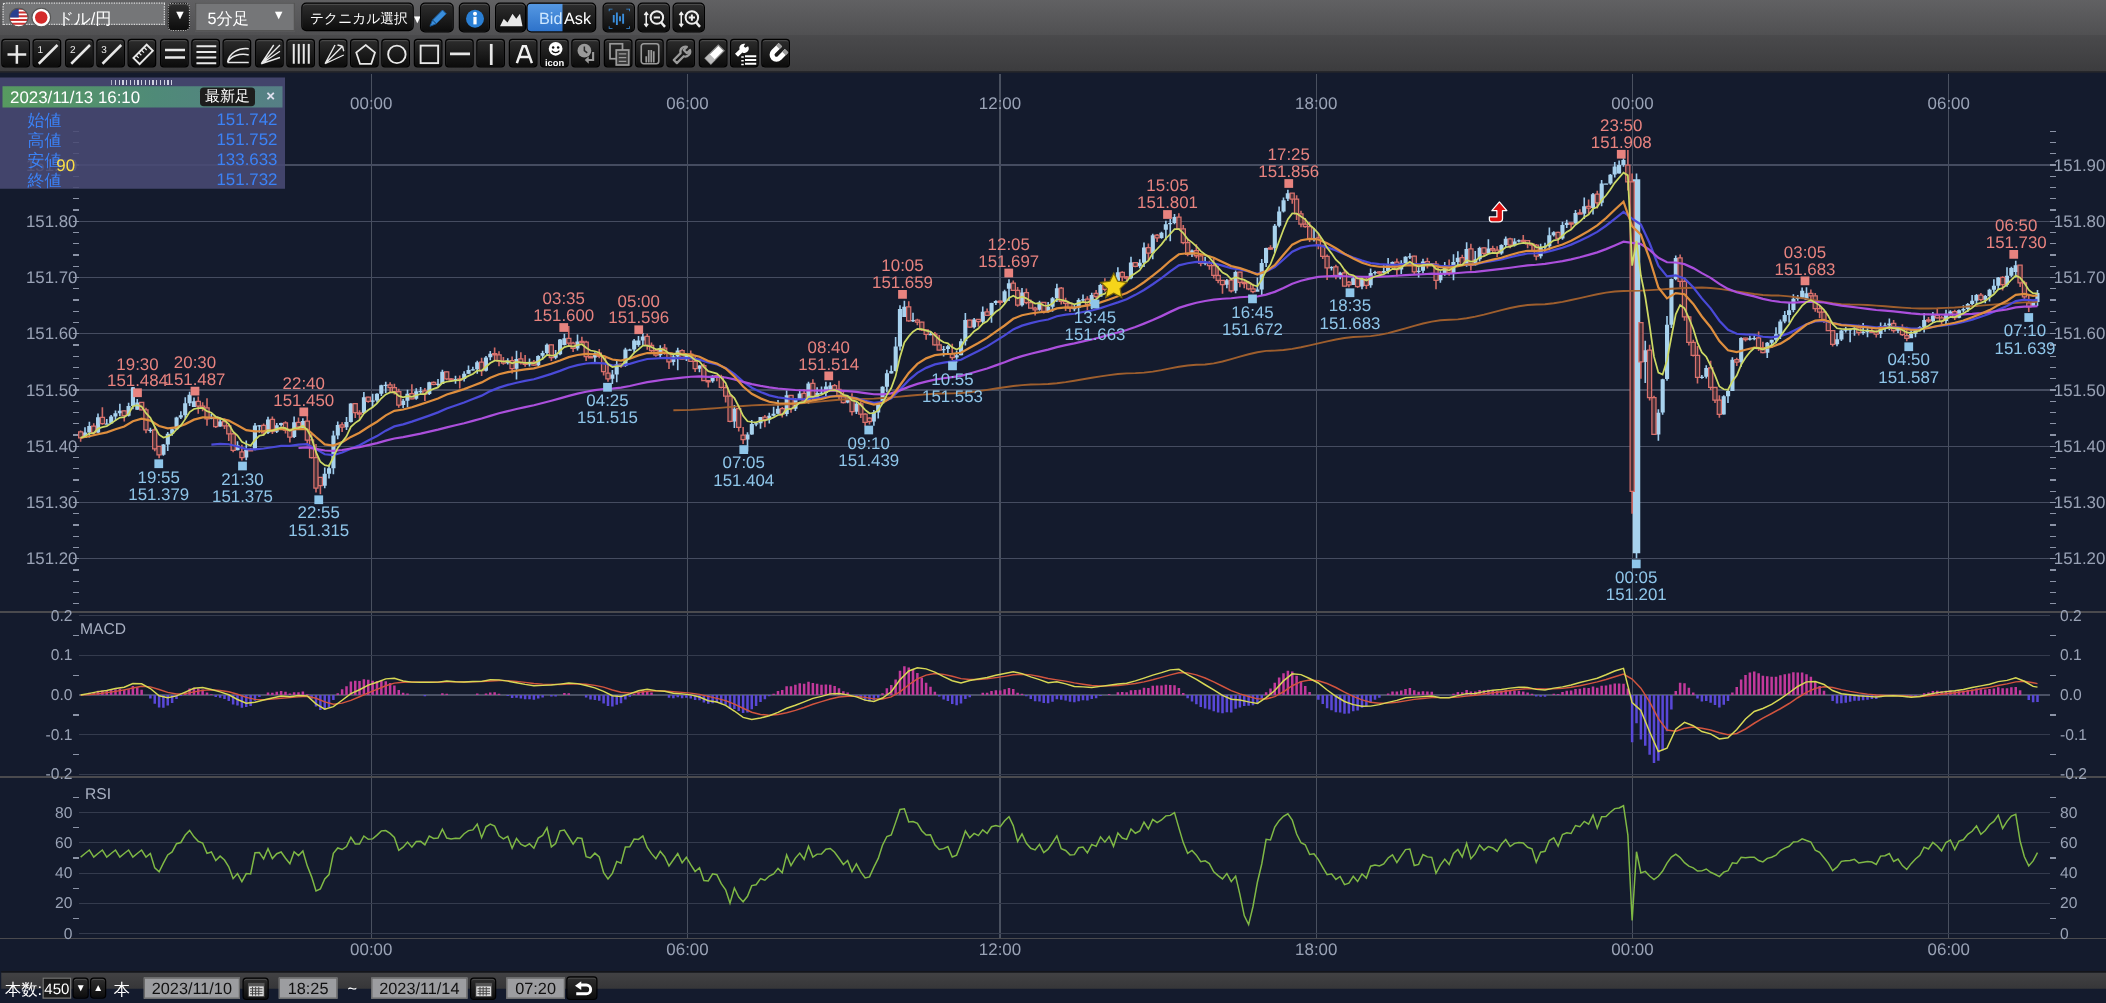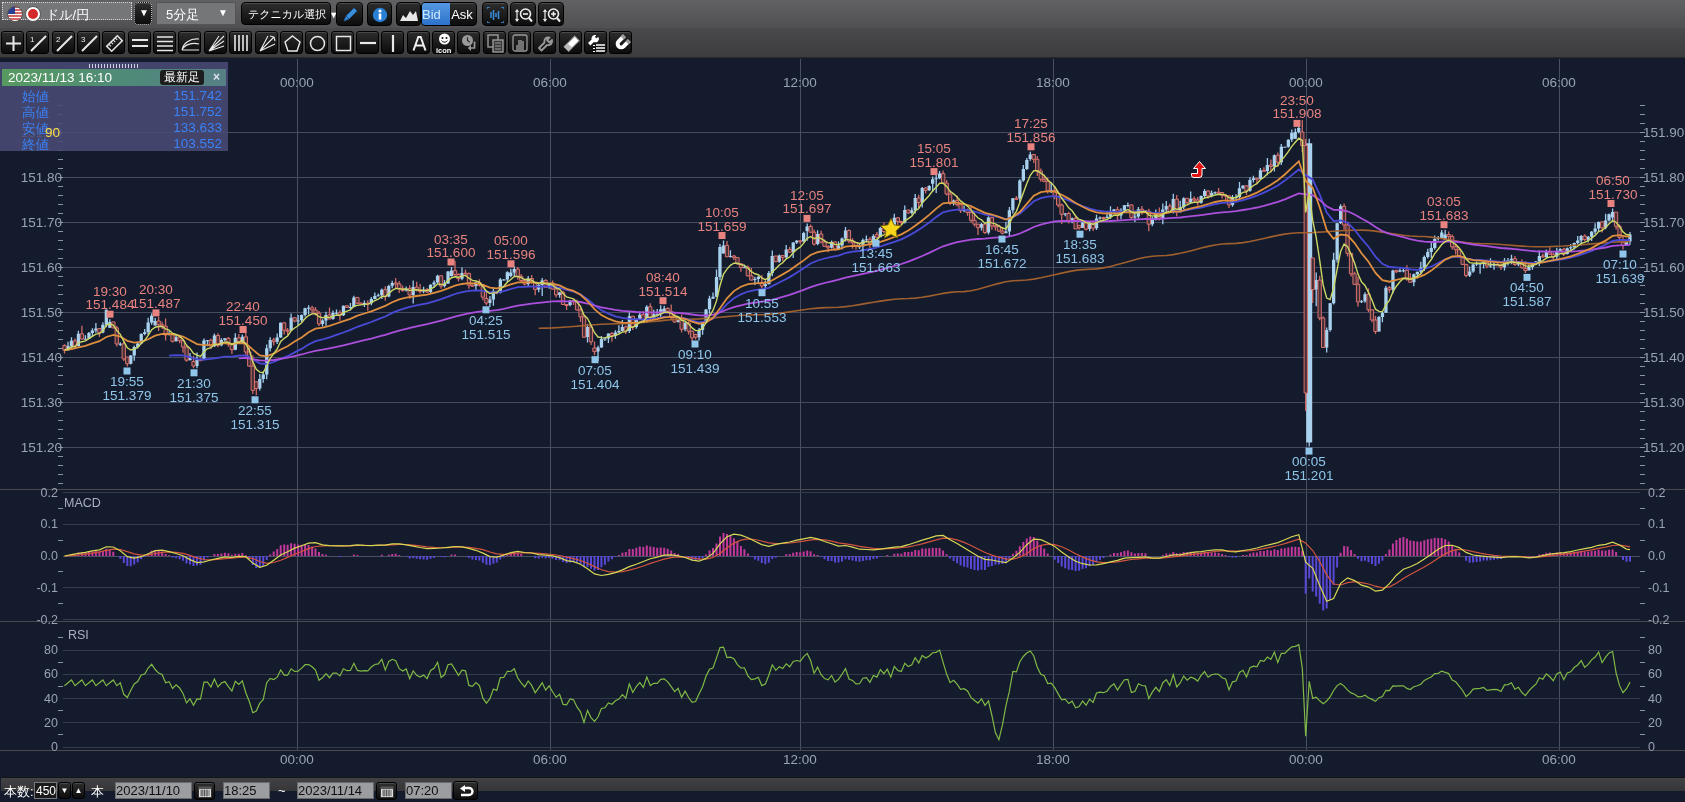--- a/index.html
+++ b/index.html
@@ -16,21 +16,21 @@
 #ihandle{position:absolute;left:89px;top:2px;width:50px;height:4px;background:repeating-linear-gradient(90deg,#cfd0e0 0 1px,transparent 1px 3px)}
 #ihead{position:absolute;left:2px;top:7px;width:224px;height:17px;background:linear-gradient(90deg,#579a60,#4f8a78 55%,#567f86)}
 #ihead .d{position:absolute;left:6px;top:1px;color:#fff;font-size:13.5px}
 
 #saishin{position:absolute;right:22px;top:0.5px;background:#1d1d1d;border-radius:3px;color:#fff;font-size:12px;line-height:15px;padding:0 4px}
 #iclose{position:absolute;right:6px;top:1px;color:#e0e0ef;font-size:12px;font-weight:bold}
 .irow{position:absolute;left:0;width:228px;height:16px;color:#3b82f6;font-size:13.5px}
 .irow .l{position:absolute;left:22px}.irow .v{position:absolute;right:6px}
 
 #bbar{left:1px;top:777px;width:1685px;height:14px;background:linear-gradient(#424244,#363638);border-top:1px solid #151515;z-index:5;color:#fff;font-size:13px}
-.gray{position:absolute;top:4px;height:17px;background:#9c9da0;color:#101010;text-align:left;font-size:13px;line-height:16px;border:1px solid #6a6a6a}
+.gray{position:absolute;top:4px;height:17px;background:#9c9da0;color:#101010;text-align:center;font-size:13px;line-height:16px;border:1px solid #6a6a6a}
 .dbtn{position:absolute;background:linear-gradient(#2e2e2e,#0d0d0d);border:1px solid #000;border-radius:3px;box-shadow:inset 0 1px 0 #4a4a4a;color:#fff}
 svg text{font-family:"Liberation Sans",sans-serif}
 </style></head><body>
 <div id="app">
 <svg width="1685" height="802" viewBox="0 0 1685 802" style="position:absolute;left:0;top:0" font-family="Liberation Sans, sans-serif">
       <rect x="0" y="58" width="1685" height="719" fill="#141b2d"></rect>
       <path d="M297 59V750M550 59V750M800 59V750M1053 59V750M1306 59V750M1559 59V750" stroke="#49505f" stroke-width="1" fill="none" shape-rendering="crispEdges"></path>
       <path d="M63 132H1640M63 177H1640M63 222H1640M63 267H1640M63 312H1640M63 357H1640M63 402H1640M63 447H1640" stroke="#454c60" stroke-width="1" fill="none" shape-rendering="crispEdges"></path>
       <path d="M63 492.5H1640M63 524.2H1640M63 587.8H1640M63 619.5H1640" stroke="#343b4d" stroke-width="1" fill="none" shape-rendering="crispEdges"></path>
       <path d="M63 556H1640" stroke="#4a5165" stroke-width="1" fill="none" shape-rendering="crispEdges"></path>
@@ -222,21 +222,21 @@
           <rect x="6.7" y="6.5" width="2.6" height="6" fill="#fff"></rect>
           <circle cx="8" cy="4" r="1.6" fill="#fff"></circle>
         </svg>
   </div>
   <div class="btn" style="left:396px;top:2px;width:25px;height:24px">
     <svg class="abs" style="left:3px;top:6px" width="19" height="13">
           <path d="M0 12L3 6l3 3 4-7 3 4 3-4 2 10z" fill="#e8e8e8"></path>
         </svg>
   </div>
   <div class="btn" style="left:421px;top:2px;width:56px;height:24px;overflow:hidden">
-    <div style="position:absolute;left:0;top:0;width:28px;height:24px;background:linear-gradient(#5598e2,#2a6fc8);color:#cfe8ff;font-size:13px;text-align:left;line-height:23px">Bid</div>
+    <div style="position:absolute;left:0;top:0;width:28px;height:24px;background:linear-gradient(#5598e2,#2a6fc8);color:#cfe8ff;font-size:13px;text-align:right;line-height:23px">Bid</div>
     <div style="position:absolute;right:0;top:0;width:28px;height:24px;color:#fff;font-size:13px;text-align:center;line-height:23px">Ask</div>
   </div>
   <div class="btn" style="left:482px;top:2px;width:26px;height:24px">
     <svg class="abs" style="left:4px;top:4px" width="17" height="16">
           <path d="M0 2V0h3M14 0h3v2M0 14v2h3M14 16h3v-2" stroke="#3a8edc" fill="none" stroke-width="1.3"></path>
           <path d="M4 11V5M6.5 13V3M9 10V6M11.5 12V4" stroke="#3a8edc" stroke-width="1.5"></path>
         </svg>
   </div>
   <div class="btn" style="left:510px;top:2px;width:26px;height:24px">
     <svg class="abs" style="left:3px;top:3px" width="19" height="19">
@@ -422,26 +422,26 @@
   <div class="irow" style="top:42px">
         <span class="l">高値</span>
         <span class="v">151.752</span>
       </div>
   <div class="irow" style="top:58px">
         <span class="l">安値</span>
         <span class="v">133.633</span>
       </div>
   <div class="irow" style="top:74px">
         <span class="l">終値</span>
-        <span class="v">103.552</span>
+        <span class="v">151.732</span>
       </div>
 </div>
 <div class="abs" id="bbar">
   <span class="abs" style="left:3px;top:5px">本数:</span>
-  <span class="abs" style="left:33px;top:4px;width:23px;height:17px;background:#1a1a1a;border:1px solid #777;color:#fff;font-size:12px;text-align:right;line-height:16px">450</span>
+  <span class="abs" style="left:33px;top:4px;width:23px;height:17px;background:#1a1a1a;border:1px solid #777;color:#fff;font-size:12px;text-align:center;line-height:16px">450</span>
   <span class="dbtn" style="left:57px;top:4px;width:13px;height:17px;font-size:8px;text-align:center;line-height:16px">▼</span>
   <span class="dbtn" style="left:71px;top:4px;width:13px;height:17px;font-size:8px;text-align:center;line-height:16px">▲</span>
   <span class="abs" style="left:90px;top:5px">本</span>
   <span class="gray" style="left:114px;width:77px">2023/11/10</span>
   <span class="dbtn" style="left:193px;top:4px;width:21px;height:18px">
         <svg style="position:absolute;left:3px;top:2px" width="14" height="13">
           <rect x="0.5" y="1.5" width="13" height="11" fill="#ddd" stroke="#333"></rect>
           <rect x="0.5" y="1.5" width="13" height="2.6" fill="#555"></rect>
           <path d="M2 6h10M2 8h10M2 10h10M4 4.5v7M6.5 4.5v7M9 4.5v7" stroke="#444" stroke-width="0.8"></path>
         </svg>

